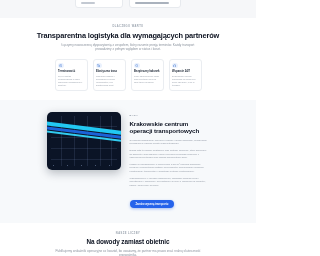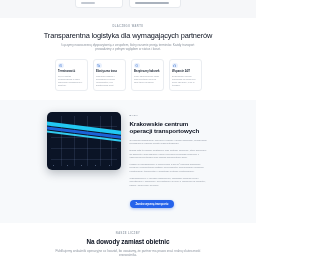--- a/index.html
+++ b/index.html
@@ -50,21 +50,21 @@
   .eyebrow {
     font-size:2.6px;
     letter-spacing:0.45px;
     text-transform:uppercase;
     color:#9aa3ae;
     font-weight:700;
     line-height:4px;
   }
   .h1 {
     font-size:7.4px;
-    font-weight:400;
+    font-weight:700;
     letter-spacing:-0.15px;
     color:#0d1321;
     line-height:9px;
     margin-top:2px;
   }
   .sub {
     font-size:3.1px;
     color:#8b939e;
     line-height:4.4px;
     max-width:150px;

